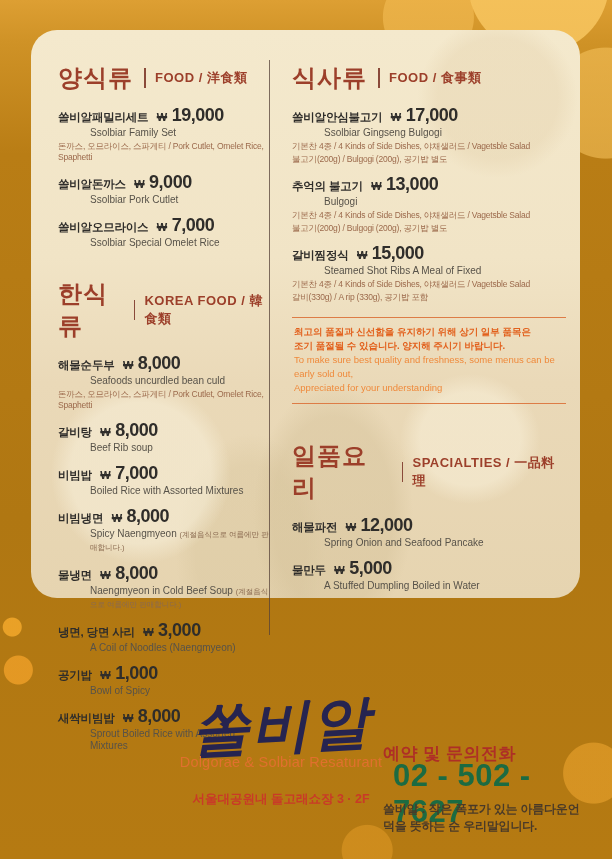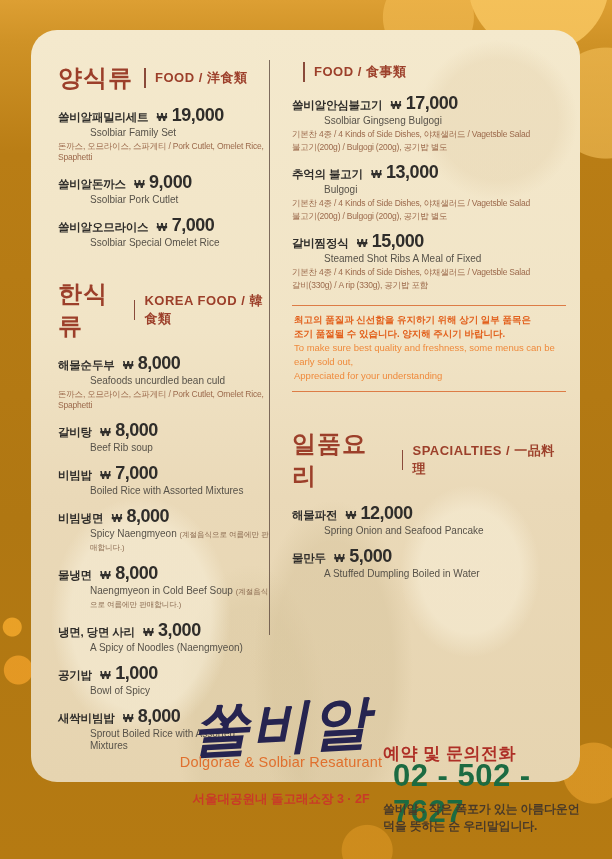--- a/index.html
+++ b/index.html
@@ -20,21 +20,21 @@
       radial-gradient(circle at 12% 17%, rgba(222,156,48,.5) 0 40px, transparent 41px),
       radial-gradient(circle at 97% 90%, rgba(236,164,46,.6) 0 30px, transparent 31px),
       radial-gradient(circle at 60% 99%, rgba(230,158,40,.5) 0 25px, transparent 26px),
       linear-gradient(180deg, #dd9f33 0%, #cf9226 5%, #b97d15 18%, #b07712 60%, #b57a12 100%);
   }
 
   
   .panel {
     position: absolute;
     left: 31px; top: 30px;
-    width: 549px; height: 752px;
+    width: 549px; height: 568px;
     border-radius: 26px;
     background:
       radial-gradient(ellipse at 20% 78%, rgba(248,240,218,.55) 0 70px, transparent 90px),
       radial-gradient(ellipse at 55% 85%, rgba(213,194,154,.45) 0 60px, transparent 80px),
       radial-gradient(ellipse at 80% 72%, rgba(250,242,220,.5) 0 50px, transparent 70px),
       radial-gradient(ellipse at 40% 92%, rgba(216,198,158,.4) 0 55px, transparent 75px),
       radial-gradient(circle at 85% 12%, rgba(226,206,168,.35) 0 60px, transparent 80px),
       linear-gradient(180deg, #f4e9cd 0%, #f1e4c6 40%, #ead9b8 62%, #e6d4b0 100%);
   }
 
@@ -207,21 +207,21 @@
           </div>
           <div class="item-en"><span>Naengmyeon in Cold Beef Soup</span> <span class="item-note">(계절음식으로 여름에만 판매합니다.)</span></div>
         </div>
 
         <div class="item">
           <div class="item-line">
             <span class="item-name">냉면, 당면 사리</span>
             <span class="won">₩</span>
             <span class="price">3,000</span>
           </div>
-          <div class="item-en">A Spicy of Noodles (Naengmyeon)</div>
+          <div class="item-en">A Coil of Noodles (Naengmyeon)</div>
         </div>
 
         <div class="item">
           <div class="item-line">
             <span class="item-name">공기밥</span>
             <span class="won">₩</span>
             <span class="price">1,000</span>
           </div>
           <div class="item-en">Bowl of Spicy</div>
         </div>
@@ -232,20 +232,21 @@
             <span class="won">₩</span>
             <span class="price">8,000</span>
           </div>
           <div class="item-en">Sprout Boiled Rice with Assorted Mixtures</div>
         </div>
       </div>
 
       <div class="col-right">
 
         <div class="section-head">
+          <span class="head-ko">식사류</span>
           <span class="head-bar"></span>
           <span class="head-sub">FOOD / 食事類</span>
         </div>
 
         <div class="item">
           <div class="item-line">
             <span class="item-name">쏠비알안심불고기</span>
             <span class="won">₩</span>
             <span class="price">17,000</span>
           </div>

